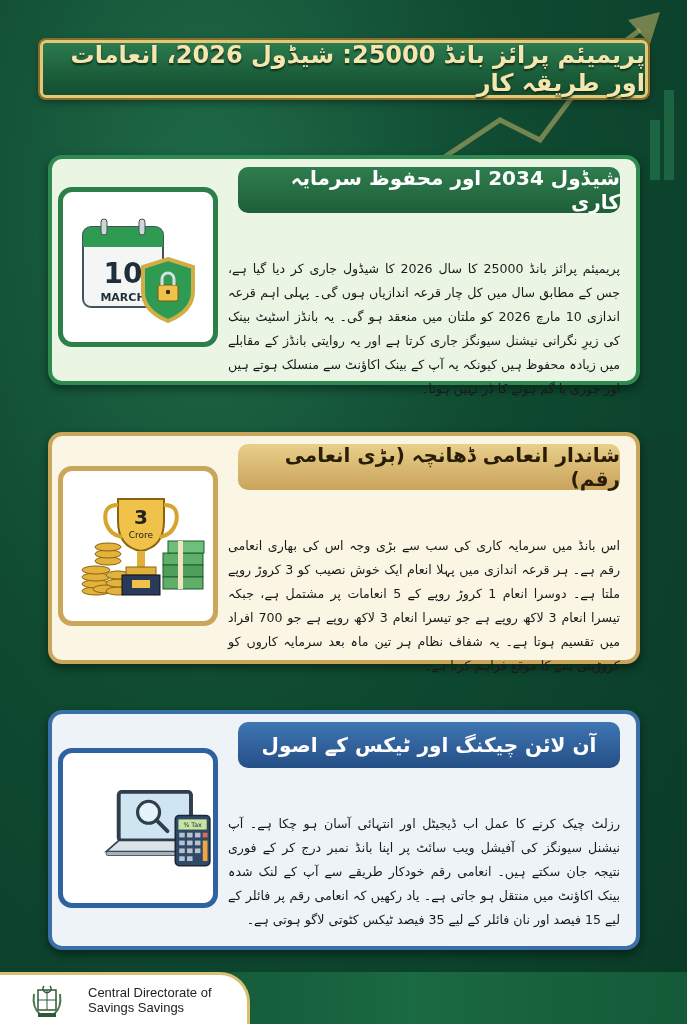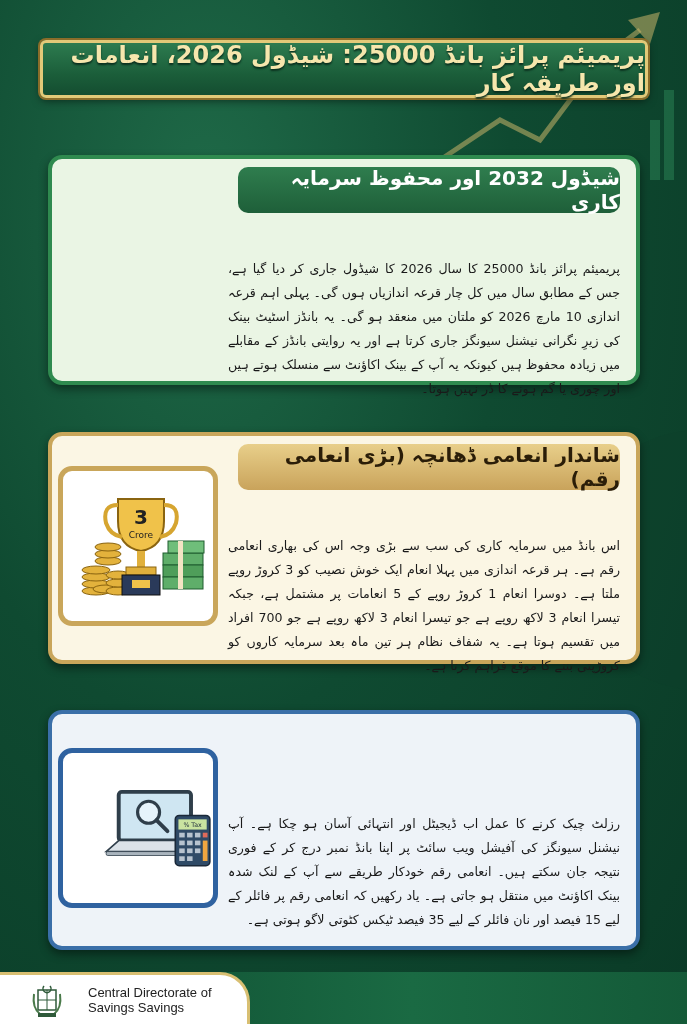--- a/index.html
+++ b/index.html
@@ -87,22 +87,37 @@
     <rect x="664" y="90" width="10" height="90"></rect>
   </g>
   <circle cx="700" cy="560" r="130" fill="#0e3f2a" opacity="0.35"></circle>
 </svg>
 
 <div class="title-banner">
   <span>پریمیئم پرائز بانڈ 25000: شیڈول 2026، انعامات اور طریقہ کار</span>
 </div>
 
 <div class="panel panel-1">
+  <div class="icon-box">
+    <svg width="130" height="120" viewBox="0 0 130 120">
+      <rect x="10" y="20" width="80" height="80" rx="8" fill="#f4f6f6" stroke="#44525a" stroke-width="2"></rect>
+      <rect x="10" y="20" width="80" height="20" rx="8" fill="#2f9a52"></rect>
+      <rect x="10" y="32" width="80" height="8" fill="#2f9a52"></rect>
+      <rect x="28" y="12" width="6" height="16" rx="3" fill="#cfd6d6" stroke="#44525a"></rect>
+      <rect x="66" y="12" width="6" height="16" rx="3" fill="#cfd6d6" stroke="#44525a"></rect>
+      <text x="50" y="76" text-anchor="middle" font-family="DejaVu Sans, sans-serif" font-weight="bold" font-size="28" fill="#1f2e38">10</text>
+      <text x="50" y="94" text-anchor="middle" font-family="DejaVu Sans, sans-serif" font-weight="bold" font-size="11" fill="#1f2e38">MARCH</text>
+      <path d="M95 52 L120 60 L120 84 Q120 104 95 114 Q70 104 70 84 L70 60 Z" fill="#2f9a52" stroke="#d1ad45" stroke-width="4"></path>
+      <rect x="85" y="78" width="20" height="16" rx="2" fill="#f0c14b" stroke="#7a5a10"></rect>
+      <path d="M89 78 V72 A6 6 0 0 1 101 72 V78" fill="none" stroke="#d8dfe0" stroke-width="3"></path>
+      <circle cx="95" cy="85" r="2.2" fill="#3a2a06"></circle>
+    </svg>
+  </div>
   <div class="panel-head">
-    <span>شیڈول 2032 اور محفوظ سرمایہ کاری</span>
+    <span>شیڈول 2034 اور محفوظ سرمایہ کاری</span>
   </div>
   <div class="panel-body">پریمیئم پرائز بانڈ 25000 کا سال 2026 کا شیڈول جاری کر دیا گیا ہے، جس کے مطابق سال میں کل چار قرعہ اندازیاں ہوں گی۔ پہلی اہم قرعہ اندازی 10 مارچ 2026 کو ملتان میں منعقد ہو گی۔ یہ بانڈز اسٹیٹ بینک کی زیرِ نگرانی نیشنل سیونگز جاری کرتا ہے اور یہ روایتی بانڈز کے مقابلے میں زیادہ محفوظ ہیں کیونکہ یہ آپ کے بینک اکاؤنٹ سے منسلک ہوتے ہیں اور چوری یا گم ہونے کا ڈر نہیں ہوتا۔</div>
 </div>
 
 <div class="panel panel-2">
   <div class="icon-box">
     <svg width="140" height="130" viewBox="0 0 140 130">
       <g fill="#e3b23c" stroke="#8a6410" stroke-width="1">
         <ellipse cx="28" cy="110" rx="14" ry="4"></ellipse>
           <ellipse cx="28" cy="103" rx="14" ry="4"></ellipse>
@@ -163,20 +178,23 @@
         <rect x="97" y="86" width="7" height="6"></rect>
           <rect x="107" y="86" width="7" height="6"></rect>
           <rect x="117" y="86" width="7" height="6"></rect>
         <rect x="97" y="96" width="7" height="6"></rect>
           <rect x="107" y="96" width="7" height="6"></rect>
       </g>
       <rect x="127" y="66" width="6" height="6" fill="#e06a5a"></rect>
       <rect x="127" y="76" width="6" height="26" fill="#f0a640"></rect>
     </svg>
   </div>
+  <div class="panel-head">
+    <span>آن لائن چیکنگ اور ٹیکس کے اصول</span>
+  </div>
   <div class="panel-body">رزلٹ چیک کرنے کا عمل اب ڈیجیٹل اور انتہائی آسان ہو چکا ہے۔ آپ نیشنل سیونگز کی آفیشل ویب سائٹ پر اپنا بانڈ نمبر درج کر کے فوری نتیجہ جان سکتے ہیں۔ انعامی رقم خودکار طریقے سے آپ کے لنک شدہ بینک اکاؤنٹ میں منتقل ہو جاتی ہے۔ یاد رکھیں کہ انعامی رقم پر فائلر کے لیے 15 فیصد اور نان فائلر کے لیے 35 فیصد ٹیکس کٹوتی لاگو ہوتی ہے۔</div>
 </div>
 
 <div class="footer">
   <div class="footer-left">
     <svg width="34" height="40" viewBox="0 0 34 40">
       <rect x="8" y="10" width="18" height="20" fill="#fff" stroke="#2f5a3a" stroke-width="1.5"></rect>
       <line x1="17" y1="10" x2="17" y2="30" stroke="#2f5a3a"></line>
       <line x1="8" y1="20" x2="26" y2="20" stroke="#2f5a3a"></line>
       <path d="M4 14 Q2 28 10 34 M30 14 Q32 28 24 34" fill="none" stroke="#4a7a4a" stroke-width="2"></path>

